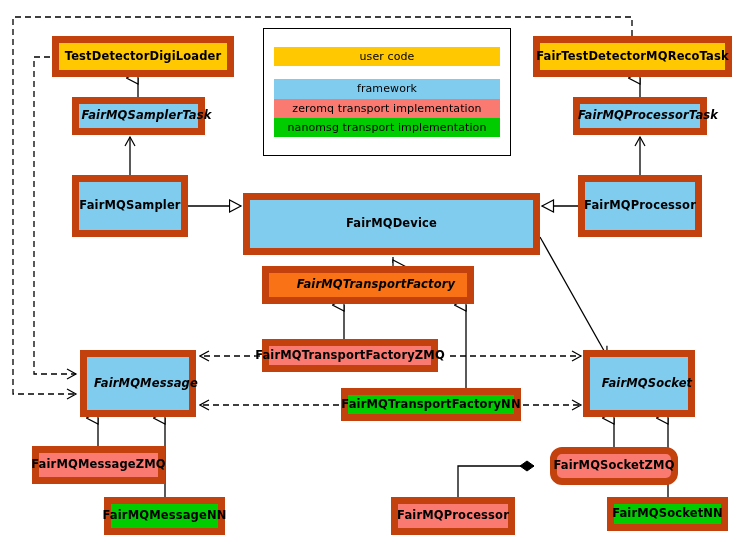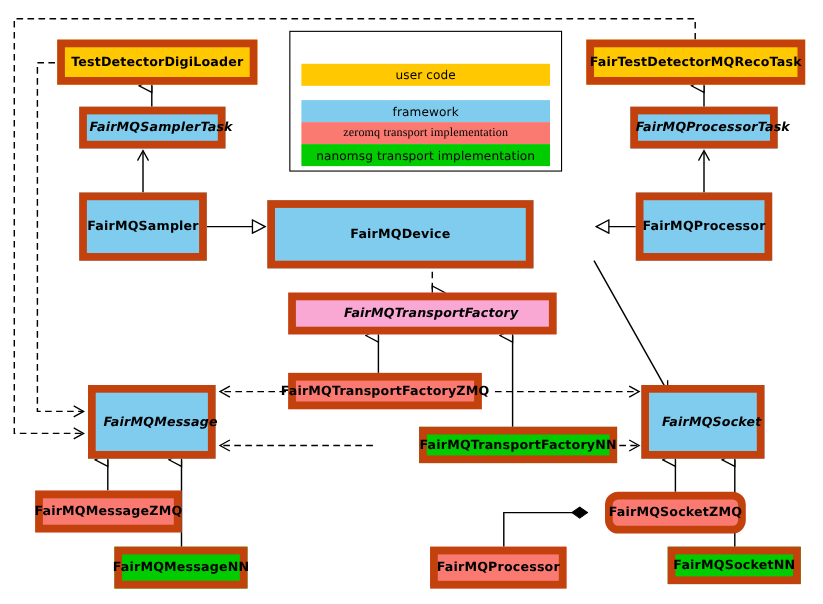--- a/index.html
+++ b/index.html
@@ -39,21 +39,21 @@
   }
   .node.abstract {
     font-style: italic;
     padding-left: 16px;
   }
   .legend-box {
     position: absolute;
     box-sizing: border-box;
     background: #ffffff;
     border: 1px solid #000000;
-    padding: 4px 10px;
+    padding: 18px 10px;
     display: flex;
     flex-direction: column;
     justify-content: flex-end;
   }
   .legend-row {
     box-sizing: border-box;
     height: 20px;
     display: flex;
     align-items: center;
     justify-content: center;
@@ -129,34 +129,34 @@
       <path d="M 458 497 L 458 466 L 534 466" marker-end="url(#filled-diamond)"></path>
     </g>
   </svg>
 
   <div id="nodes">
       <div class="node" style="left: 52px; top: 36px; width: 182px; height: 41px; background: rgb(255, 200, 0);">TestDetectorDigiLoader</div>
       <div class="node" style="left: 533px; top: 36px; width: 199px; height: 41px; background: rgb(255, 200, 0);">FairTestDetectorMQRecoTask</div>
       <div class="node abstract" style="left: 72px; top: 97px; width: 133px; height: 38px; background: rgb(127, 204, 238);">FairMQSamplerTask</div>
       <div class="node abstract" style="left: 573px; top: 97px; width: 134px; height: 38px; background: rgb(127, 204, 238);">FairMQProcessorTask</div>
       <div class="node" style="left: 72px; top: 175px; width: 116px; height: 62px; background: rgb(127, 204, 238);">FairMQSampler</div>
-      <div class="node" style="left: 243px; top: 182px; width: 242px; height: 62px; background: rgb(127, 204, 238);">FairMQDevice</div>
+      <div class="node" style="left: 243px; top: 193px; width: 297px; height: 62px; background: rgb(127, 204, 238);">FairMQDevice</div>
       <div class="node" style="left: 578px; top: 175px; width: 124px; height: 62px; background: rgb(127, 204, 238);">FairMQProcessor</div>
-      <div class="node abstract" style="left: 262px; top: 266px; width: 244px; height: 38px; background: #f9a8d4;">FairMQTransportFactory</div>
+      <div class="node abstract" style="left: 262px; top: 266px; width: 212px; height: 38px; background: #f97316;">FairMQTransportFactory</div>
       <div class="node" style="left: 262px; top: 339px; width: 176px; height: 33px; background: rgb(250, 122, 114);">FairMQTransportFactoryZMQ</div>
-      <div class="node" style="left: 341px; top: 388px; width: 180px; height: 33px; background: rgb(0, 204, 0); margin-left: 40px;">FairMQTransportFactoryNN</div>
+      <div class="node" style="left: 341px; top: 388px; width: 180px; height: 33px; background: rgb(0, 204, 0);">FairMQTransportFactoryNN</div>
       <div class="node abstract" style="left: 80px; top: 350px; width: 116px; height: 67px; background: rgb(127, 204, 238);">FairMQMessage</div>
       <div class="node abstract" style="left: 583px; top: 350px; width: 112px; height: 67px; background: rgb(127, 204, 238);">FairMQSocket</div>
       <div class="node" style="left: 32px; top: 446px; width: 133px; height: 38px; background: rgb(250, 122, 114);">FairMQMessageZMQ</div>
       <div class="node" style="left: 104px; top: 497px; width: 121px; height: 38px; background: rgb(0, 204, 0);">FairMQMessageNN</div>
       <div class="node" style="left: 550px; top: 447px; width: 128px; height: 38px; background: rgb(250, 122, 114); border-radius: 12px;">FairMQSocketZMQ</div>
       <div class="node" style="left: 391px; top: 497px; width: 124px; height: 38px; background: rgb(250, 122, 114);">FairMQProcessor</div>
       <div class="node" style="left: 607px; top: 497px; width: 121px; height: 34px; background: rgb(0, 204, 0);">FairMQSocketNN</div>
     </div>
 
   <div class="legend-box" id="legend" style="left:263px; top:28px; width:248px; height:128px;">
       <div class="legend-row" style="background: rgb(255, 200, 0);">user code</div>
       <div class="legend-row" style="background: rgb(127, 204, 238); margin-top: 13px;">framework</div>
-      <div class="legend-row" style="background: rgb(250, 122, 114); font-family: Liberation Serif, serif;">zeromq transport implementation</div>
+      <div class="legend-row" style="background: rgb(250, 122, 114);">zeromq transport implementation</div>
       <div class="legend-row" style="background: rgb(0, 204, 0);">nanomsg transport implementation</div>
     </div>
 
 </div>
 
 </body></html>

